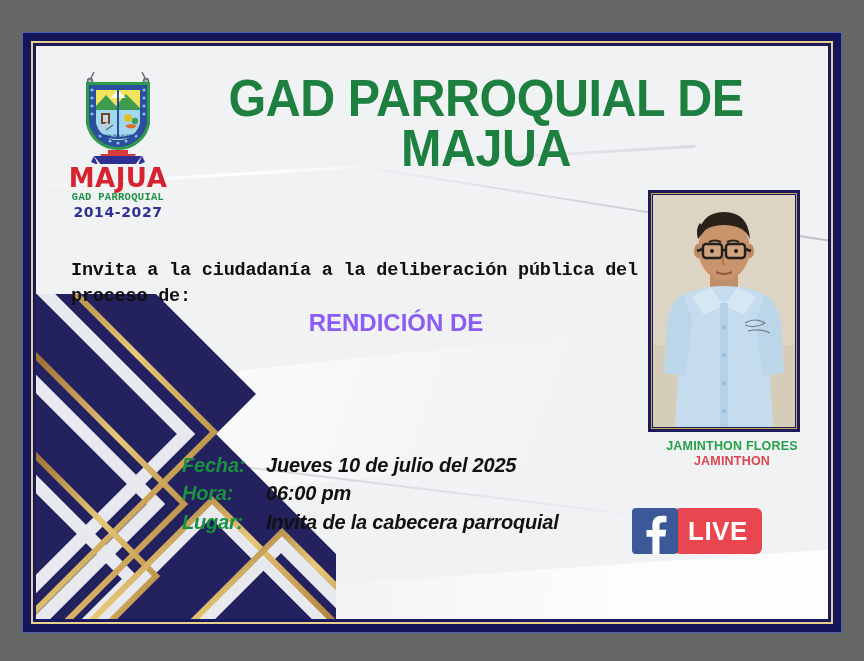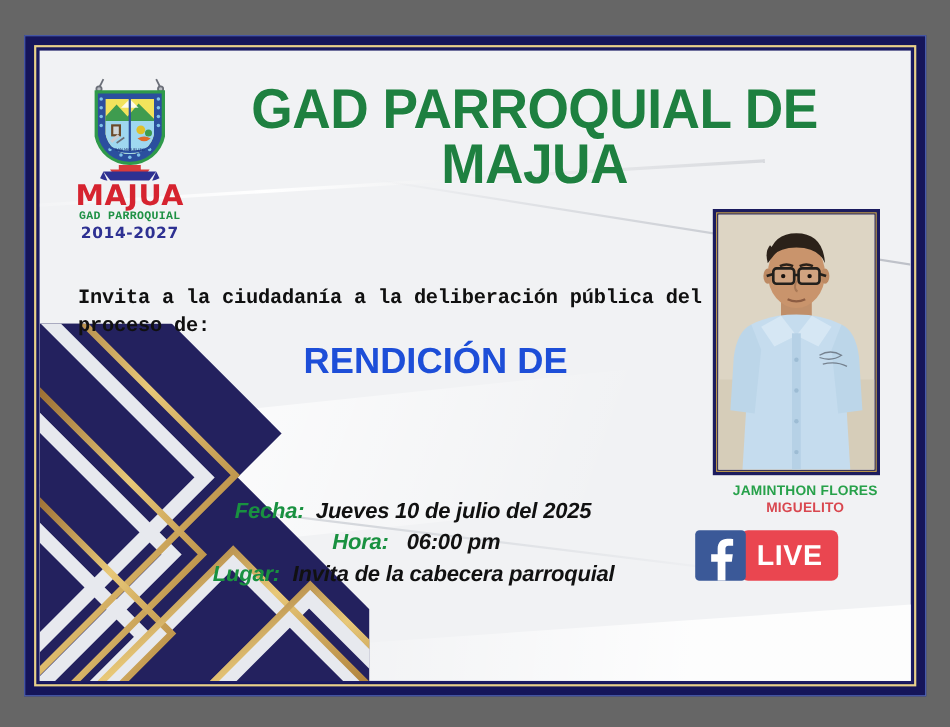--- a/index.html
+++ b/index.html
@@ -183,39 +183,38 @@
     top: 264px;
     width: 420px;
     text-align: center;
     font-family: "Liberation Sans Narrow", "Liberation Sans", sans-serif;
     font-weight: bold;
     line-height: 1.08;
     letter-spacing: 0px;
   }
   .headline .l1 {
     display: block;
-    font-size: 33px;
-    color: #1d4ed8;
+    font-size: 24px;
+    color: #8b5cf6;
   }
   .headline .l2 {
     display: block;
     font-size: 33px;
     color: #f2cf4a;
     margin-top: 3px;
   }
 
   
   .details {
     position: absolute;
     left: 146px;
     top: 405px;
     font-family: "Liberation Sans", sans-serif;
     font-size: 20px;
     line-height: 1.42;
-    text-align: center;
   }
   .details .row { white-space: nowrap; }
   .details .lbl {
     display: inline-block;
     width: 84px;
     font-weight: bold;
     font-style: italic;
     color: #199140;
     letter-spacing: -0.2px;
   }
@@ -273,21 +272,21 @@
     display: block;
     font-size: 12.5px;
     color: #d9474f;
     letter-spacing: 0.2px;
   }
 
   
   .fb-live {
     position: absolute;
     left: 596px;
-    top: 436px;
+    top: 462px;
     display: flex;
     align-items: flex-end;
     height: 46px;
   }
   .fb-square {
     width: 46px;
     height: 46px;
     background: #3b5998;
     border-radius: 4px;
     position: relative;
@@ -504,21 +503,21 @@
             <circle cx="59" cy="56" r="2" fill="#1a1410"></circle>
             <circle cx="83" cy="56" r="2" fill="#1a1410"></circle>
 
             <path d="M71,60 q-3,8 1,10" stroke="#a87855" stroke-width="1.8" fill="none"></path>
             <path d="M63,77 q8,4 16,0" stroke="#8c5c42" stroke-width="2" fill="none"></path>
           </svg>
         </div>
       </div>
       <div class="caption">
         <span class="nm">JAMINTHON FLORES</span>
-        <span class="rl">MIGUELITO</span>
+        <span class="rl">JAMINTHON</span>
       </div>
     </div>
 
     <div class="fb-live">
       <div class="fb-square">
         <svg width="46" height="46" viewBox="0 0 46 46" xmlns="http://www.w3.org/2000/svg">
           <path d="M27.5,46 V28.6 h5.8 l0.9,-6.8 h-6.7 v-4.3 c0,-2 0.55,-3.3 3.4,-3.3 h3.6 V8.1 c-0.6,-0.1 -2.8,-0.26 -5.3,-0.26 c-5.2,0 -8.8,3.2 -8.8,9.1 v5.0 h-5.9 v6.8 h5.9 V46 z" fill="#ffffff"></path>
         </svg>
       </div>
       <div class="live-chip">LIVE</div>

